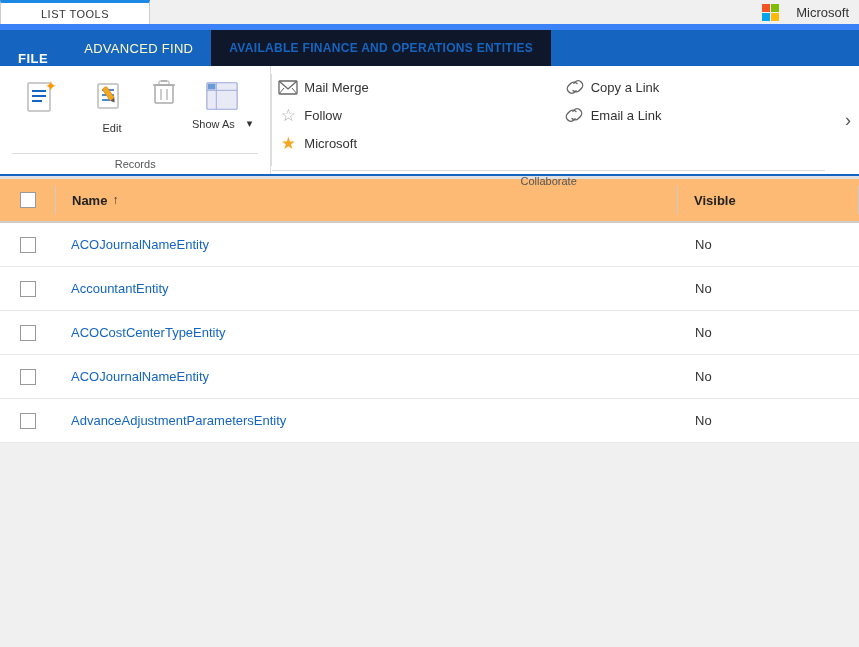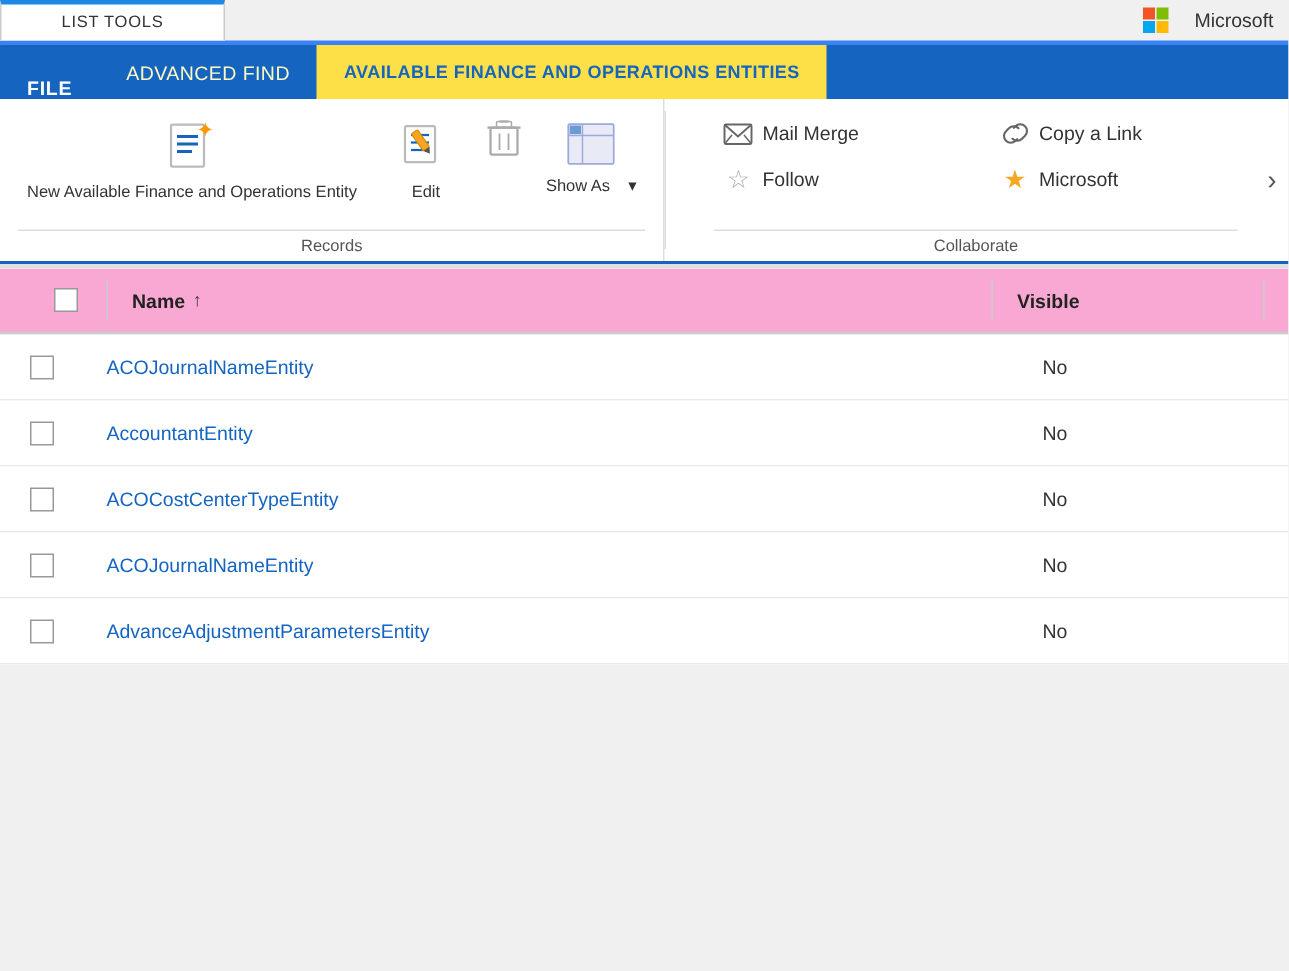--- a/index.html
+++ b/index.html
@@ -4,21 +4,21 @@
   <style>
     * { box-sizing: border-box; margin: 0; padding: 0; }
     body { font-family: 'Segoe UI', Tahoma, Geneva, Verdana, sans-serif; font-size: 13px; background: #f0f0f0; width: 859px; height: 647px; overflow: hidden; }
 
     
     .top-bar {
       background: #f0f0f0;
       display: flex;
       align-items: stretch;
       height: 30px;
-      border-bottom: 3px solid #3b82f6;
+      border-bottom: 6px solid #3b82f6;
     }
     .list-tools-tab {
       background: #fff;
       border-top: 3px solid #1e88e5;
       border-left: 1px solid #ccc;
       border-right: 1px solid #ccc;
       padding: 0 40px;
       display: flex;
       align-items: center;
       font-size: 11px;
@@ -66,21 +66,21 @@
       background: transparent;
       color: #fef9c3;
       padding: 0 18px;
       height: 100%;
       display: flex;
       align-items: center;
       font-size: 13px;
       letter-spacing: 0.3px;
     }
     .nav-available {
-      background: #fde047;
+      background: #0f172a;
       color: #1565c0;
       padding: 0 18px;
       height: 100%;
       display: flex;
       align-items: center;
       font-size: 12px;
       font-weight: 600;
       letter-spacing: 0.3px;
     }
 
@@ -185,21 +185,21 @@
       color: #333;
       display: flex;
       align-items: center;
       gap: 12px;
     }
 
     
     .collaborate-section {
       display: flex;
       flex-direction: column;
-      padding: 8px 12px 4px 32px;
+      padding: 8px 12px 4px 0;
       flex: 1;
     }
     .collaborate-content {
       flex: 1;
       display: grid;
       grid-template-columns: 1fr 1fr;
       grid-template-rows: auto auto auto;
       gap: 2px 20px;
       align-items: center;
     }
@@ -247,24 +247,24 @@
     .table-container {
       background: #fff;
       flex: 1;
       overflow-y: auto;
       border-top: 3px solid #e0e0e0;
     }
 
     .table-header {
       display: flex;
       align-items: center;
-      background: #f9a8d4;
+      background: #fdba74;
       border-bottom: 2px solid #ccc;
       height: 44px;
-      padding: 16px;
+      padding: 0;
     }
     .col-check {
       width: 55px;
       display: flex;
       align-items: center;
       justify-content: center;
       flex-shrink: 0;
     }
     .col-check-divider {
       width: 1px;
@@ -409,21 +409,20 @@
               <rect x="5" y="4" width="22" height="28" rx="1" fill="white" stroke="#bbb" stroke-width="1.5"></rect>
 
               <line x1="9" y1="12" x2="23" y2="12" stroke="#1565c0" stroke-width="2"></line>
               <line x1="9" y1="17" x2="23" y2="17" stroke="#1565c0" stroke-width="2"></line>
               <line x1="9" y1="22" x2="19" y2="22" stroke="#1565c0" stroke-width="2"></line>
 
               <text x="22" y="12" font-size="14" fill="#ff9800">✦</text>
             </svg>
           </div>
         </div>
-        <div class="ribbon-btn-label">New Available Finance and Operations Entity</div>
       </div>
 
       <div class="ribbon-btn">
         <div class="ribbon-btn-icon edit-icon">
           <svg width="36" height="36" viewBox="0 0 36 36">
             <rect x="4" y="4" width="20" height="24" rx="1" fill="white" stroke="#bbb" stroke-width="1.5"></rect>
             <line x1="8" y1="10" x2="20" y2="10" stroke="#1565c0" stroke-width="1.5"></line>
             <line x1="8" y1="15" x2="20" y2="15" stroke="#1565c0" stroke-width="1.5"></line>
             <line x1="8" y1="20" x2="16" y2="20" stroke="#1565c0" stroke-width="1.5"></line>
 
@@ -492,20 +491,29 @@
           </svg>
         </div>
         <span>Copy a Link</span>
       </div>
 
       <div class="collab-btn">
         <div class="collab-icon star-icon star-empty">☆</div>
         <span>Follow</span>
       </div>
 
+      <div class="collab-btn">
+        <div class="collab-icon link-icon">
+          <svg width="20" height="20" viewBox="0 0 20 20">
+            <path d="M7 13.5a4.5 4.5 0 0 0 6.36 0l2-2a4.5 4.5 0 0 0-6.37-6.36l-1.1 1.1" fill="none" stroke="#666" stroke-width="1.4" stroke-linecap="round"></path>
+            <path d="M11 6.5a4.5 4.5 0 0 0-6.36 0l-2 2a4.5 4.5 0 0 0 6.37 6.36l1.1-1.1" fill="none" stroke="#666" stroke-width="1.4" stroke-linecap="round"></path>
+          </svg>
+        </div>
+        <span>Email a Link</span>
+      </div>
 
       <div class="collab-btn">
         <div class="collab-icon star-icon star-filled">★</div>
         <span>Microsoft</span>
       </div>
     </div>
     <div class="collaborate-label">Collaborate</div>
   </div>
 
   <div class="more-btn">

